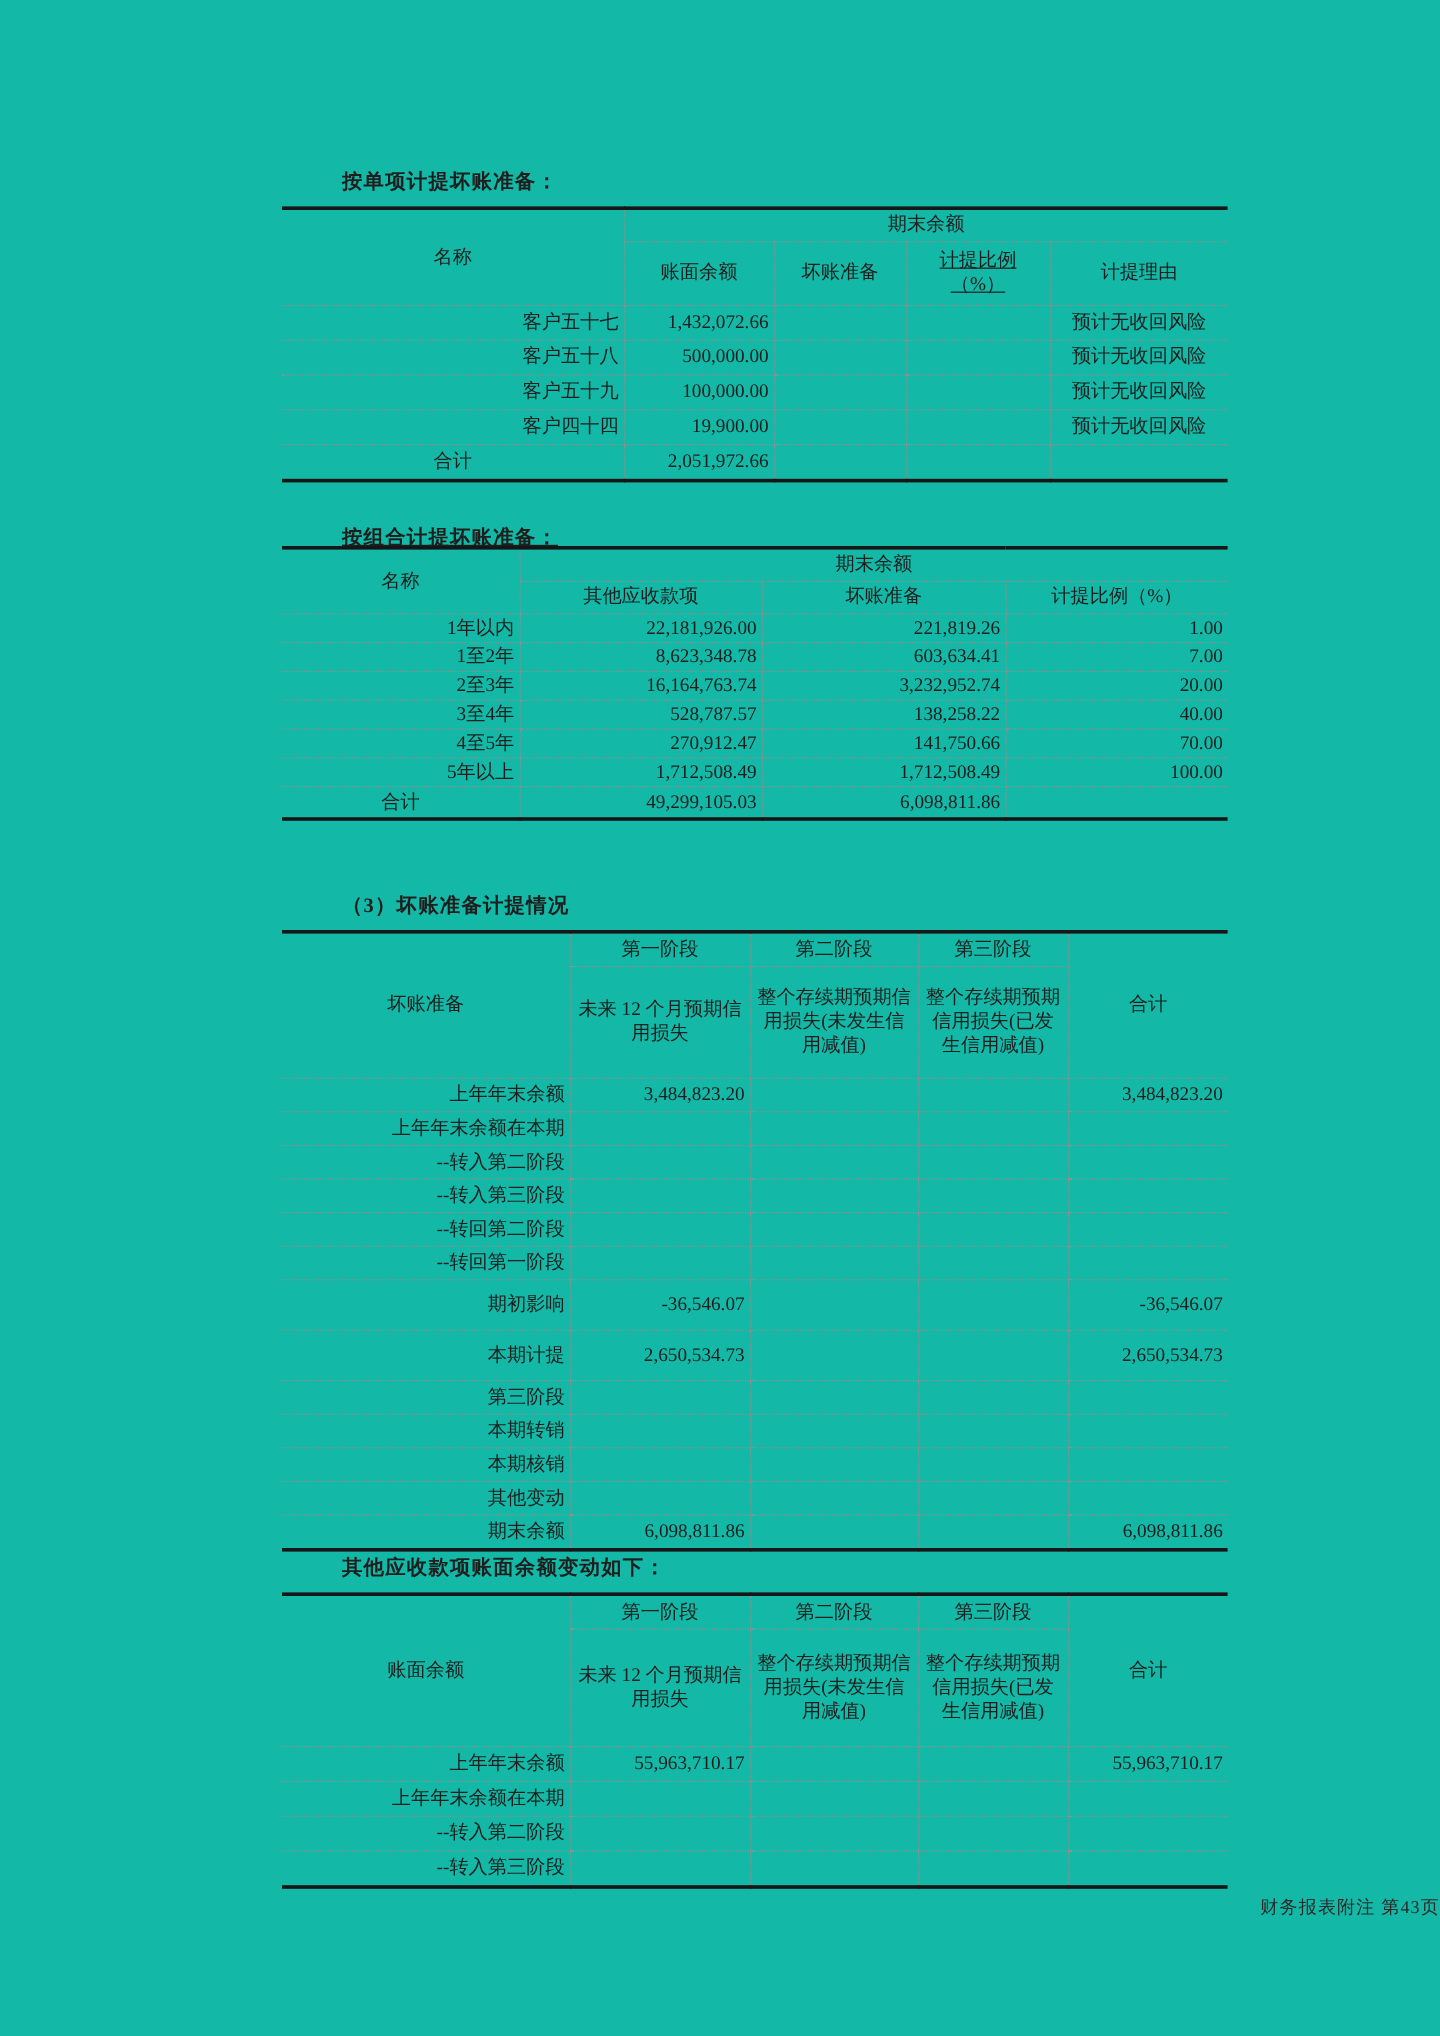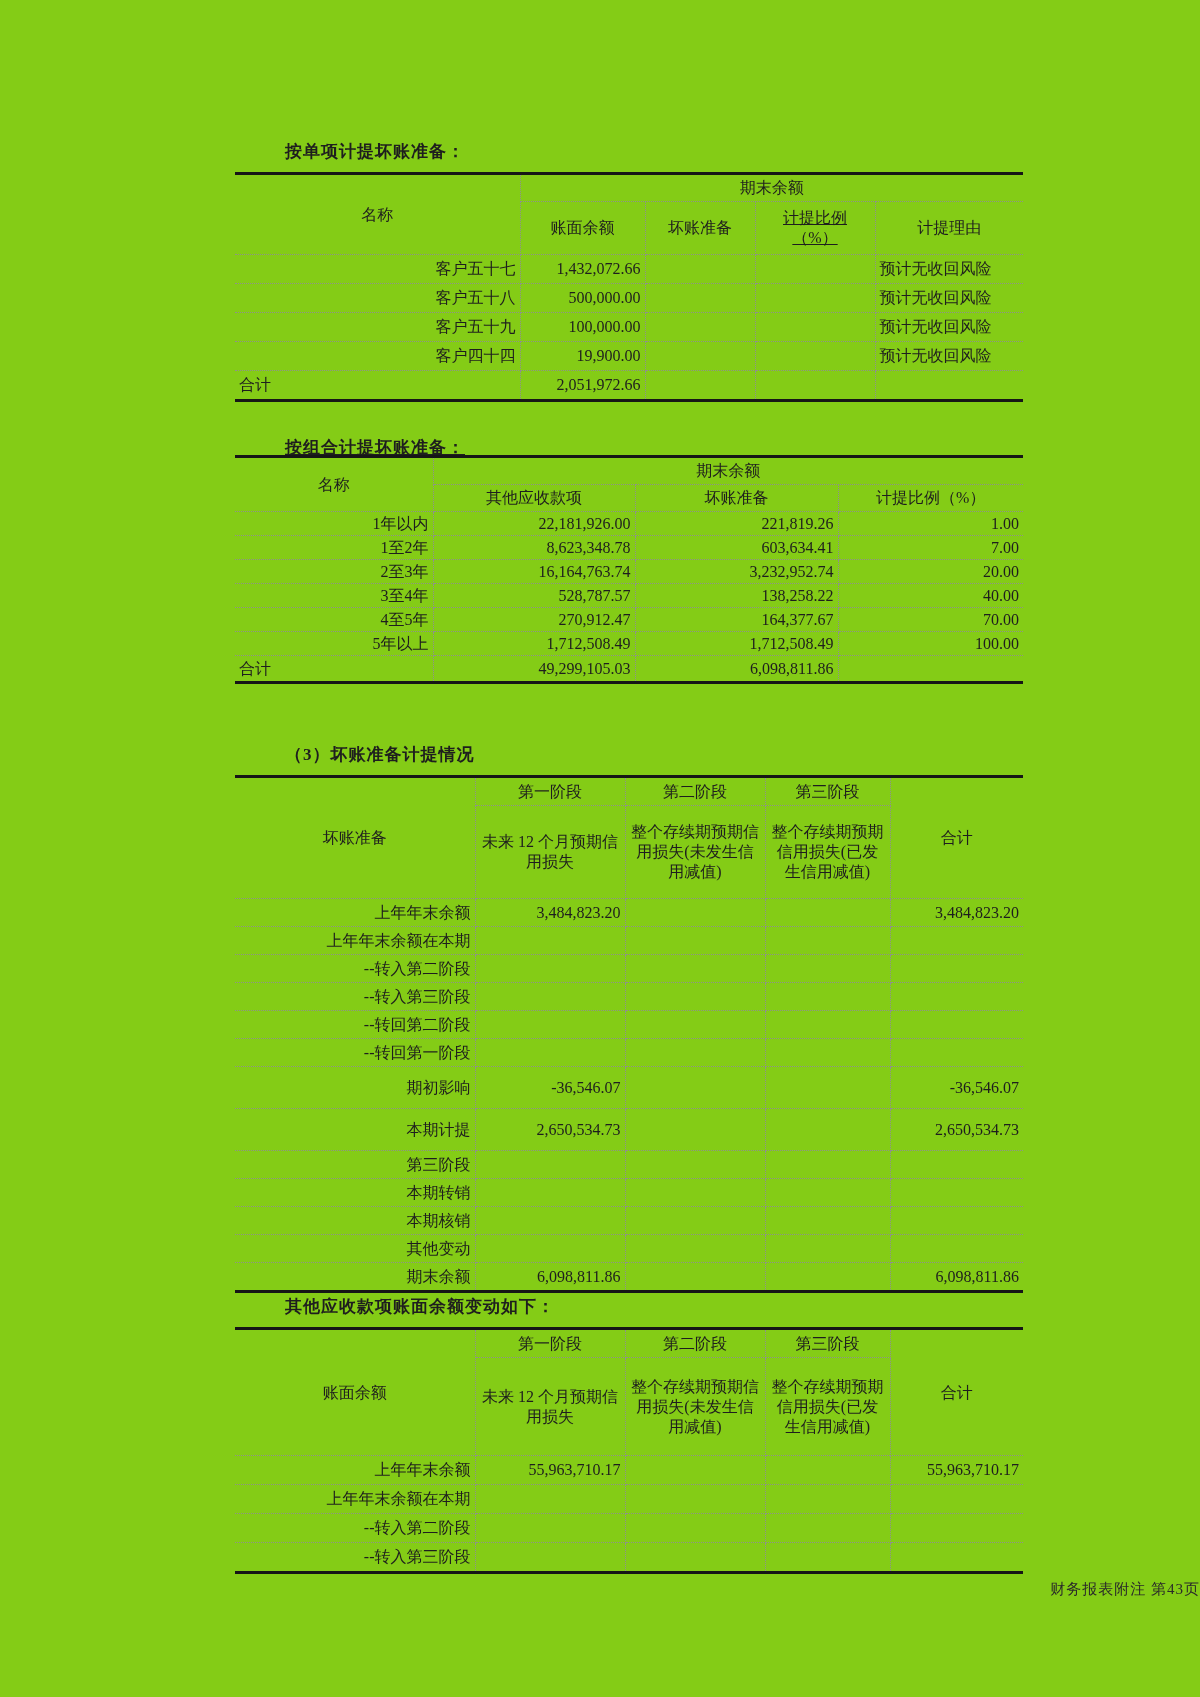--- a/index.html
+++ b/index.html
@@ -1,37 +1,37 @@
 <!DOCTYPE html>
 <html><head>
 <meta charset="utf-8">
 <style>
   html,body{margin:0;padding:0;background:#ffffff;}
   .page{
-    position:relative;width:1200px;height:1697px;background:#84cc16;
+    position:relative;width:1200px;height:1697px;background:#14b8a6;
     font-family:"Liberation Serif","DejaVu Serif",serif;color:#1e1e1e;overflow:hidden;
   }
   .sec-title{
     position:absolute;left:285px;font-size:17px;font-weight:bold;
     letter-spacing:1px;white-space:nowrap;
   }
   table.tbl{
     position:absolute;left:235px;width:788px;
     border-collapse:collapse;table-layout:fixed;font-size:16px;
     border-top:3px solid #161616;border-bottom:3px solid #161616;
     border-left-style:hidden;border-right-style:hidden;
   }
   .tbl th,.tbl td{
     border:1px dotted #8f8f8f;font-weight:normal;vertical-align:middle;
     padding:1px 4px;line-height:1.25;overflow:hidden;
   }
   .hdr{text-align:center;}
   .num{text-align:right;padding-right:13px;}
   .lbl{text-align:right;padding-left:9px;}
-  .ctr{}
+  .ctr{text-align:center;}
   .prewrap{white-space:pre-line;text-decoration:underline;}
   
   #table1{top:172px;}
   #table1 .h1 th{height:24px;}
   #table1 .h2 th{height:50px;}
   #table1 .data td{height:26px;}
   #table1 .total td{height:26px;}
   
   #table2{top:455px;}
   #table2 .h1 th{height:24px;}
@@ -158,21 +158,21 @@
     </tr>
     <tr class="data">
       <td class="lbl">3至4年</td>
       <td class="num">528,787.57</td>
       <td class="num">138,258.22</td>
       <td class="num">40.00</td>
     </tr>
     <tr class="data">
       <td class="lbl">4至5年</td>
       <td class="num">270,912.47</td>
-      <td class="num">164,377.67</td>
+      <td class="num">141,750.66</td>
       <td class="num">70.00</td>
     </tr>
     <tr class="data">
       <td class="lbl">5年以上</td>
       <td class="num">1,712,508.49</td>
       <td class="num">1,712,508.49</td>
       <td class="num">100.00</td>
     </tr>
     <tr class="total">
       <td class="ctr">合计</td>

